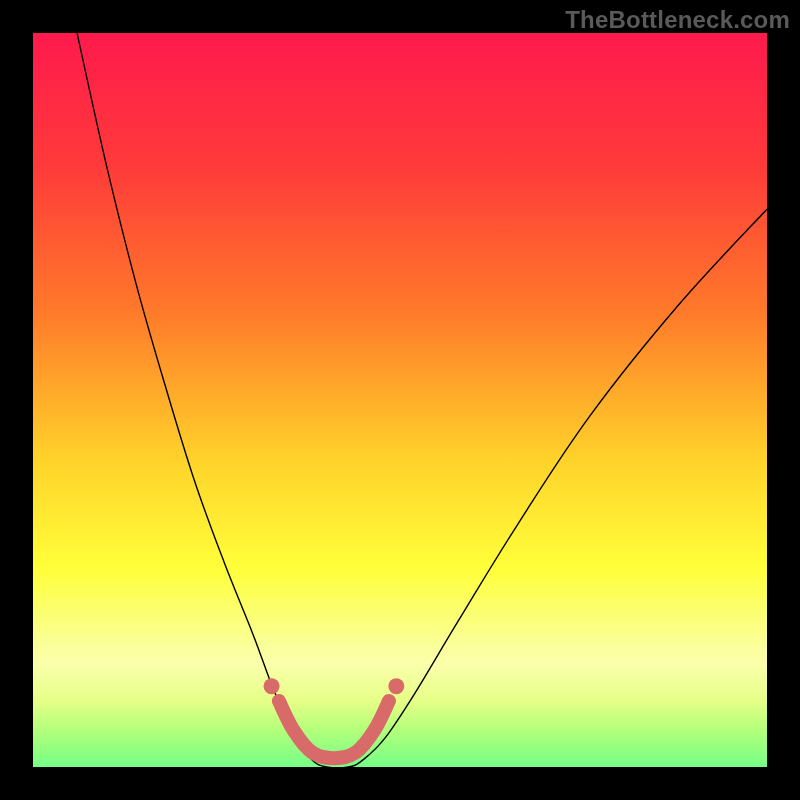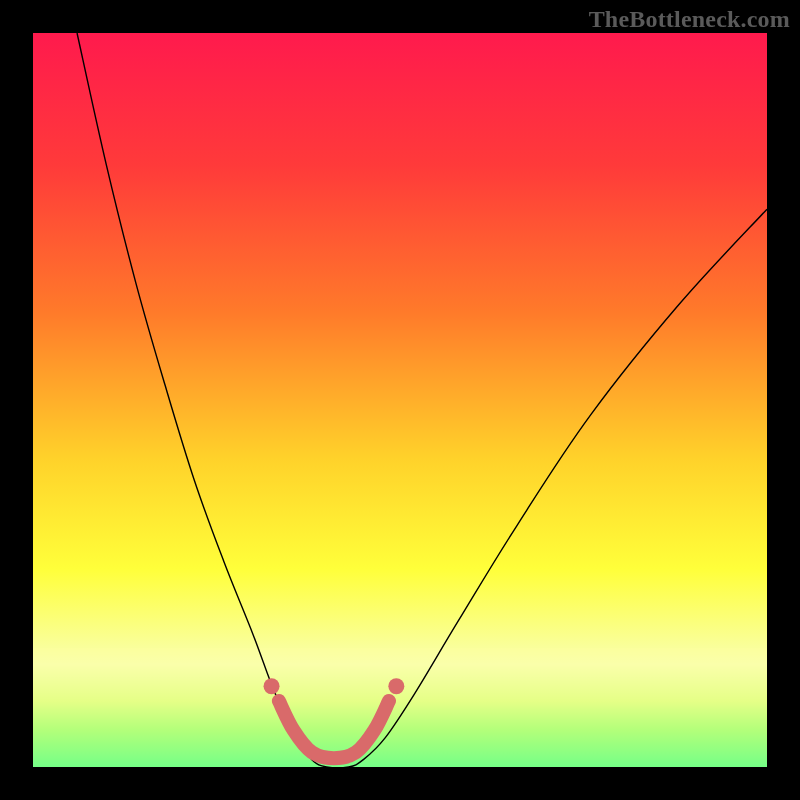--- a/index.html
+++ b/index.html
@@ -28,21 +28,21 @@
     
   }
   .watermark {
     position: absolute;
     top: 6px;
     right: 10px;
     font-size: 24px;
     font-weight: 600;
     color: #5a5a5a;
     letter-spacing: 0.2px;
-    font-family: Liberation Serif, serif;
+    font-family: Liberation Sans, sans-serif;
   }
   svg.curve {
     position: absolute;
     left: 0;
     top: 0;
     width: 734px;
     height: 734px;
     overflow: visible;
   }
 </style>

